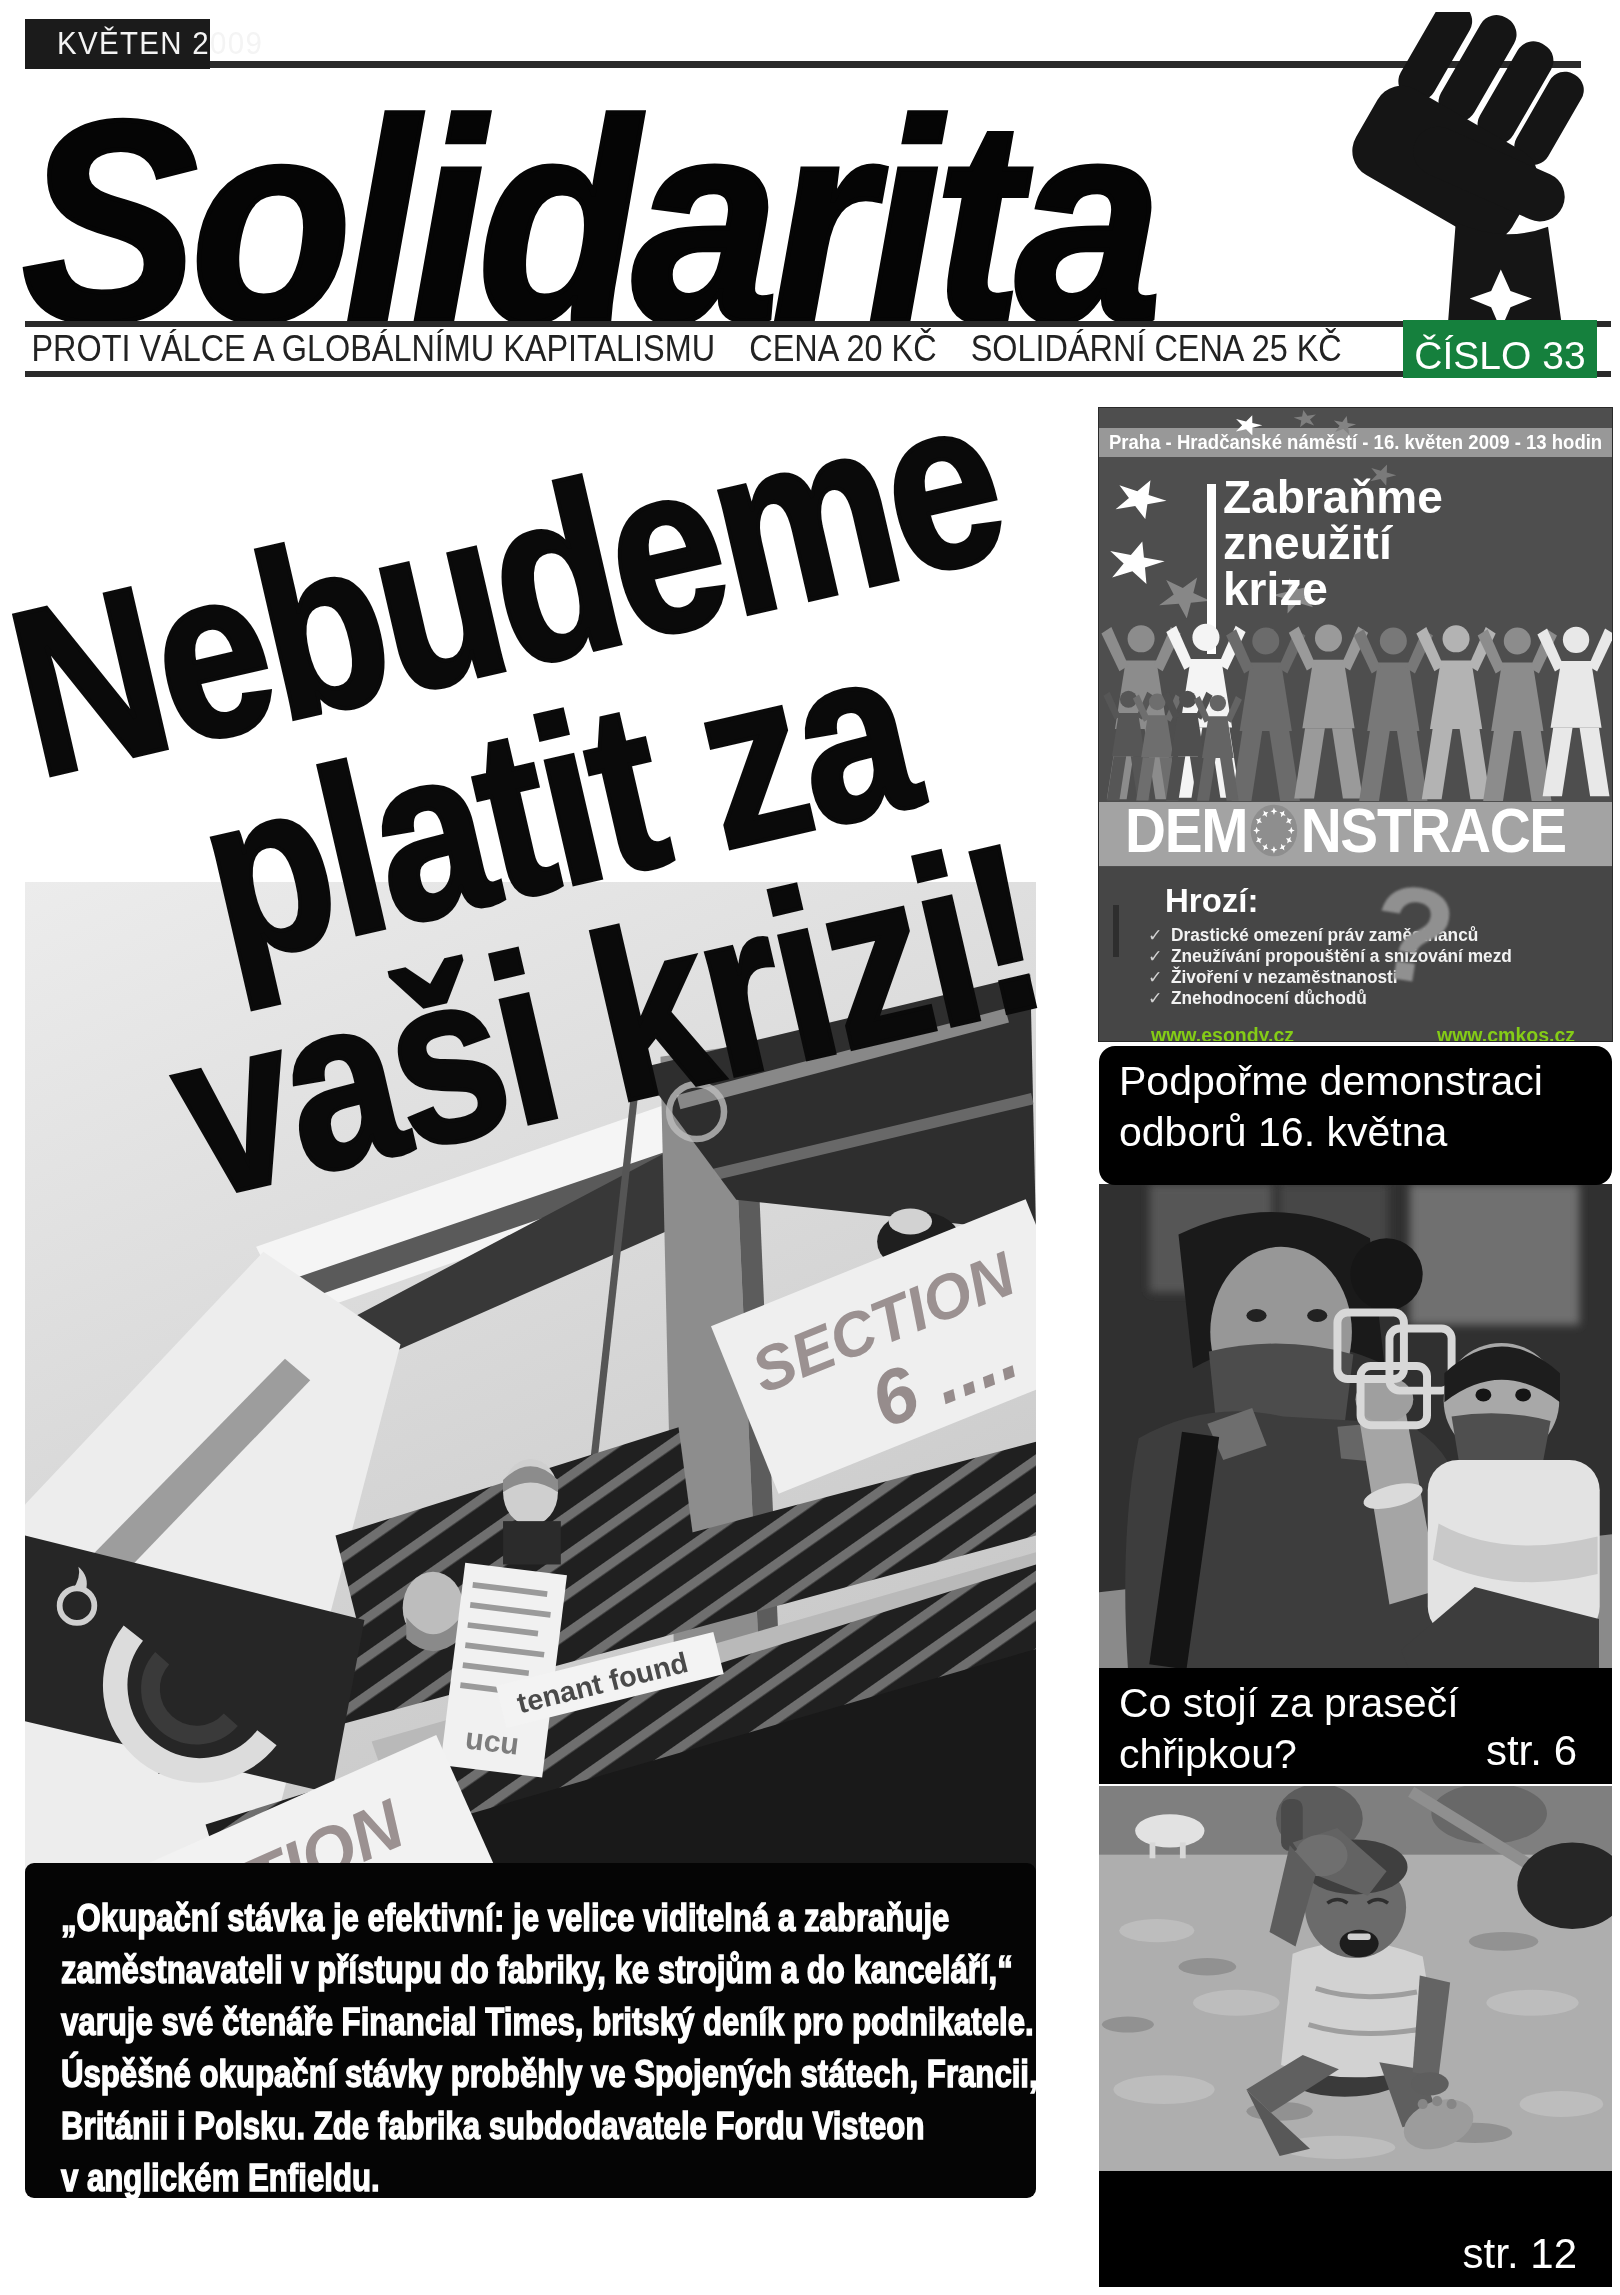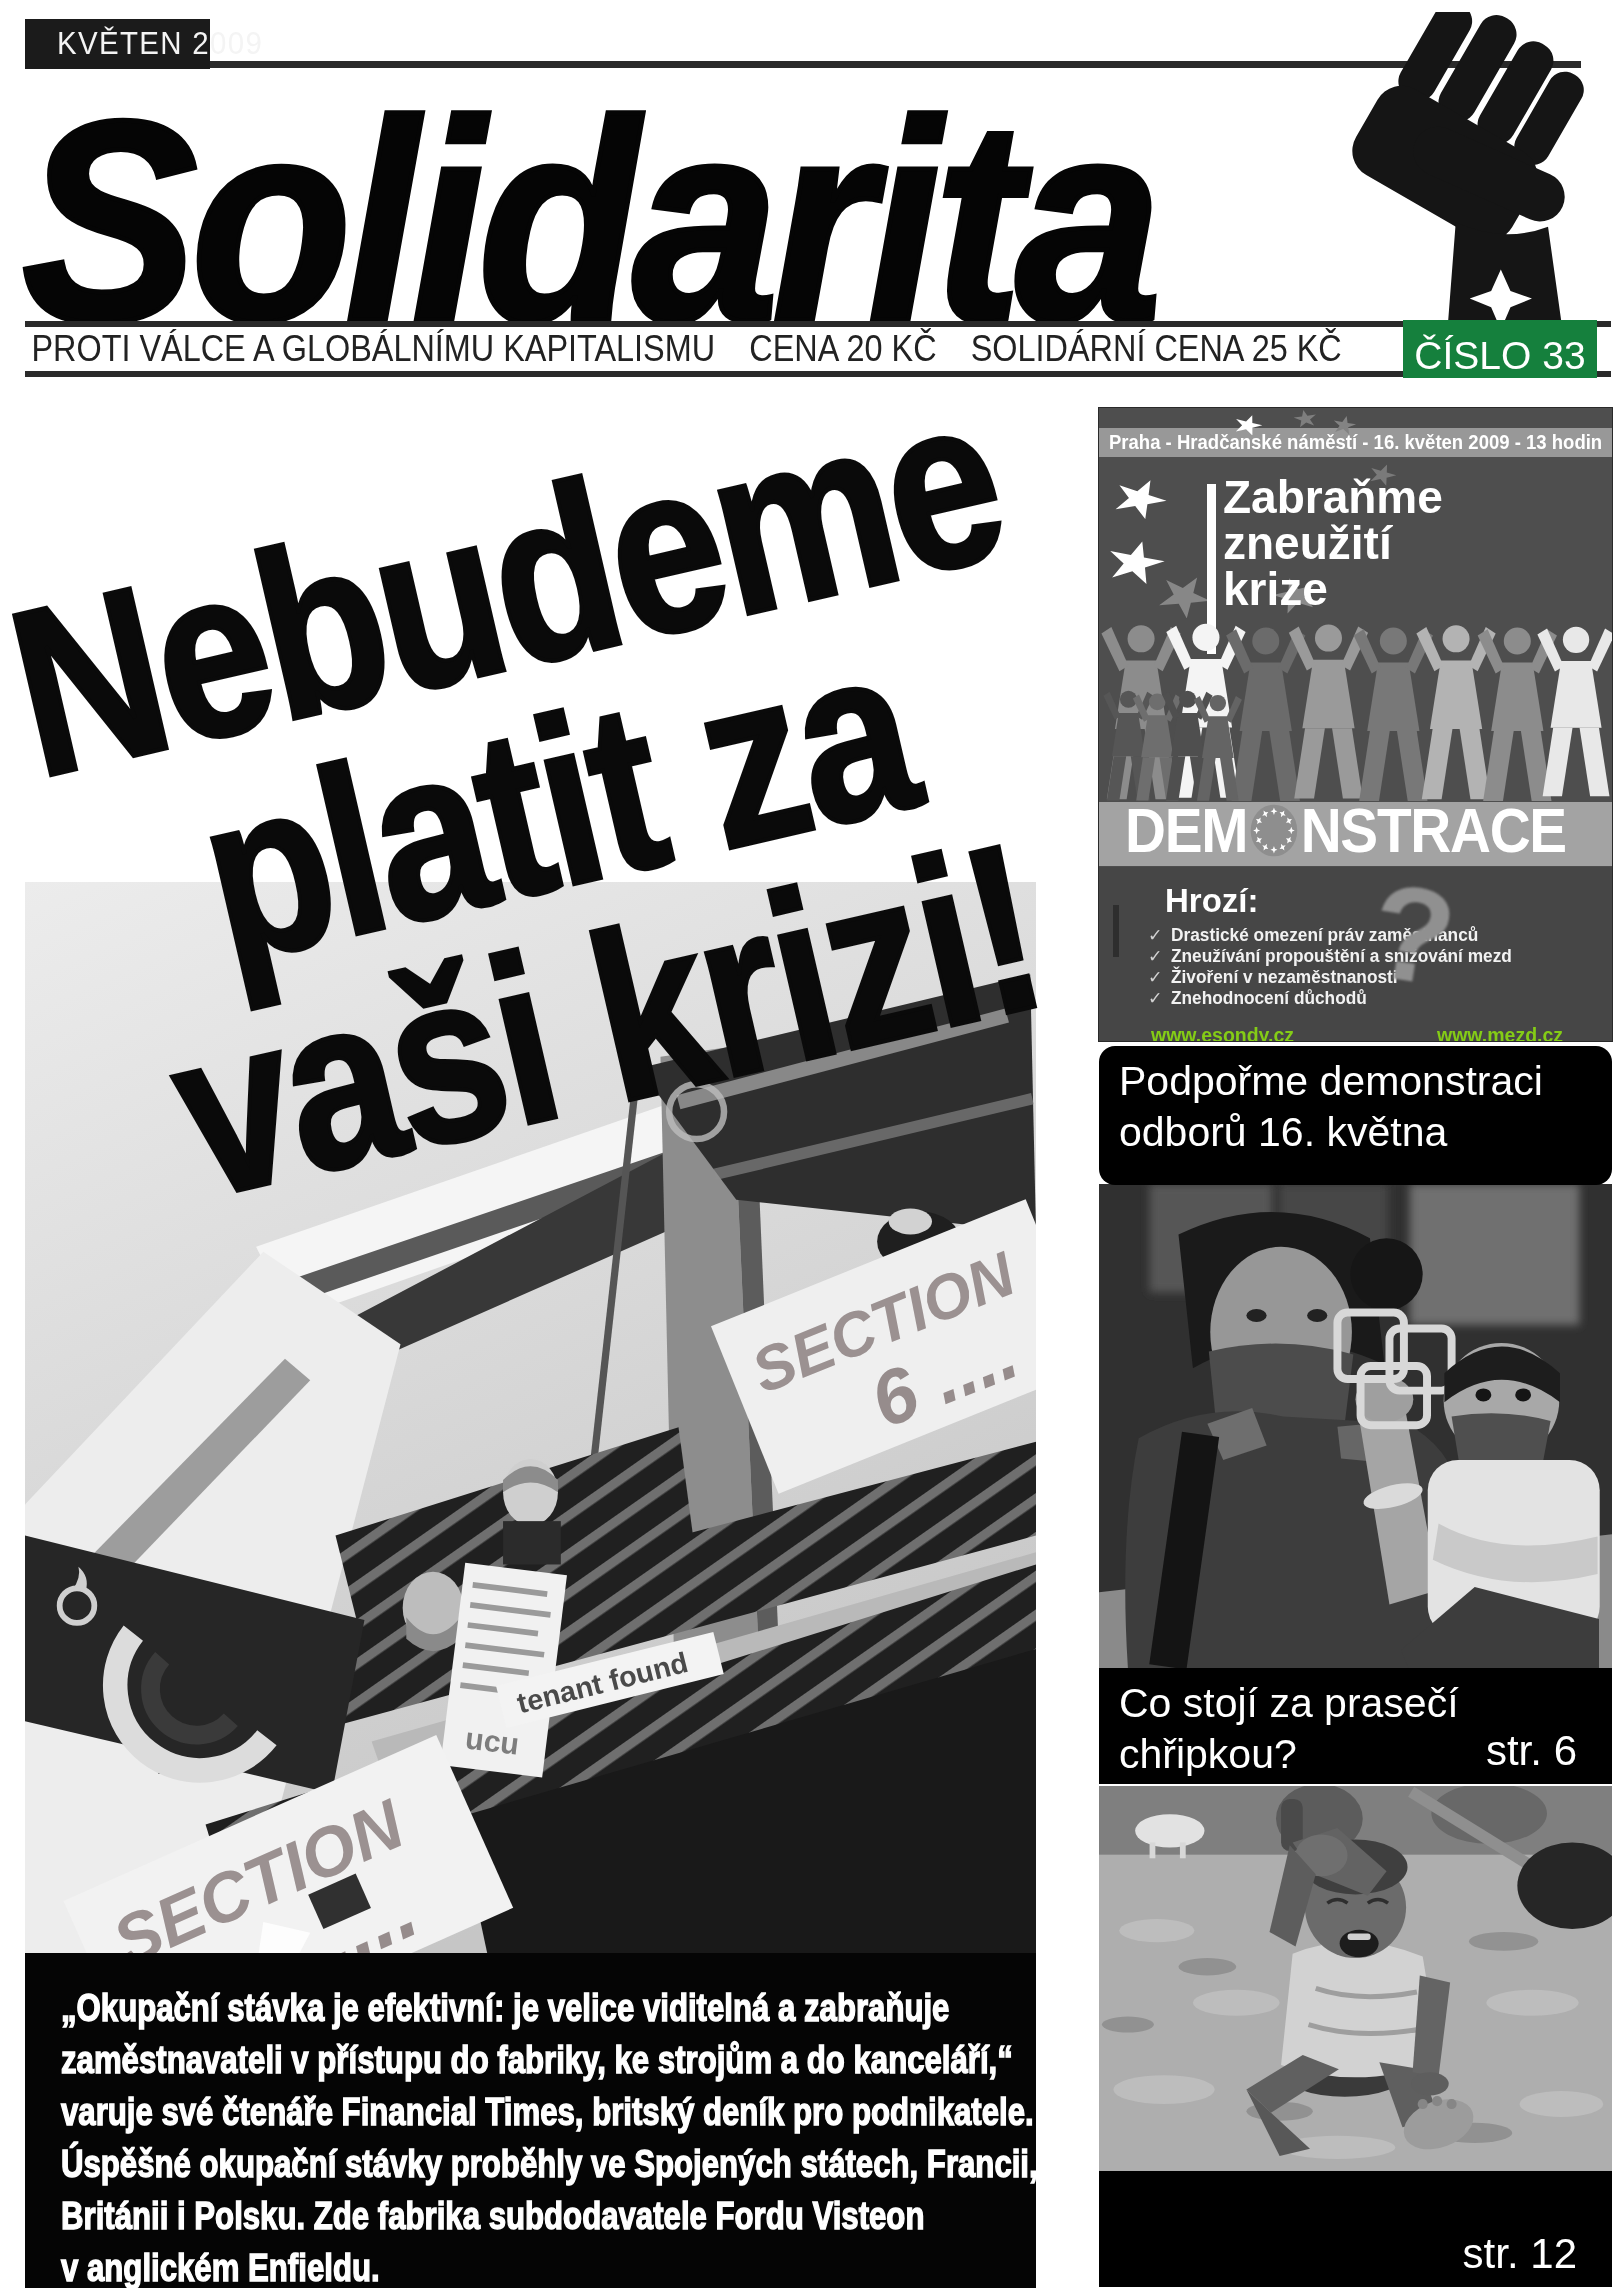--- a/index.html
+++ b/index.html
@@ -71,22 +71,22 @@
     white-space:pre-line; font-weight:400; }
   .caption .cap-ref { position:absolute; right:35px; bottom:8.7px; font-size:42px; }
   .cap1 { top:1046px; height:139px;border-radius:16px; }
   .cap2 { top:1668px; height:116px; }
   .cap3 { top:2171px; height:116px; }
   .photoA { left:1099px; top:1184px; width:513px; height:484px; z-index:1; }
   .photoB { left:1099px; top:1786px; width:513px; height:386px; z-index:1; }
 
   
   .main-photo { left:25px; top:882px; width:1011px; height:1071px; z-index:1; }
-  .quote-box { left:25px; top:1953px; width:1011px; height:335px; background:#050505;
-    padding:29px 0 0 36px; z-index:2;}
+  .quote-box { left:25px; top:1863px; width:1011px; height:335px; background:#050505;
+    padding:29px 0 0 36px; z-index:2;border-radius:9px;}
   .quote-box div { color:#fff; font-weight:700; font-size:38px; line-height:52px;
     -webkit-text-stroke:1.4px #fff; white-space:pre; transform:scaleX(.82);
     transform-origin:left top; }
 </style>
 </head>
 <body>
 
 <div id="page">
 
   <div class="abs kveten-badge">
@@ -323,21 +323,21 @@
           <span class="txt">Živoření v nezaměstnanosti</span>
           </li>
         <li>
           <span class="chk">✓</span>
           <span class="txt">Znehodnocení důchodů</span>
           </li>
       </ul>
       <div class="qmark">?</div>
       <div class="sites">
         <span class="site-l">www.esondy.cz</span>
-        <span class="site-r">www.mezd.cz</span>
+        <span class="site-r">www.cmkos.cz</span>
       </div>
     </div>
   </div>
 
   <div class="abs caption cap1">
     <div class="cap-title">Podpořme demonstraci
 odborů 16. května</div>
   </div>
 
   <svg class="abs photoA" viewBox="0 0 710 670" preserveAspectRatio="none">

